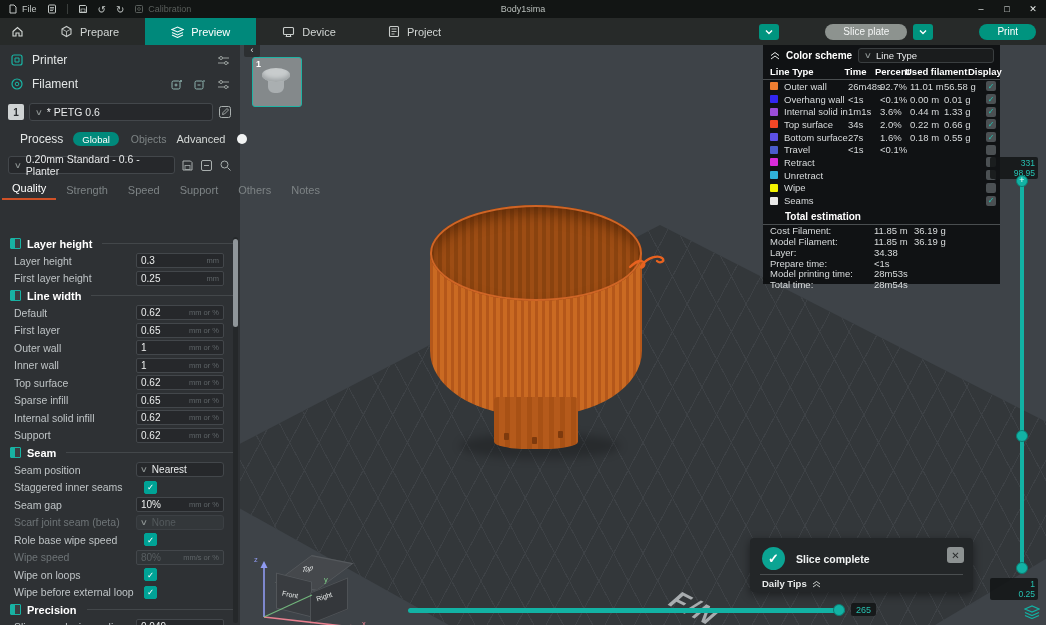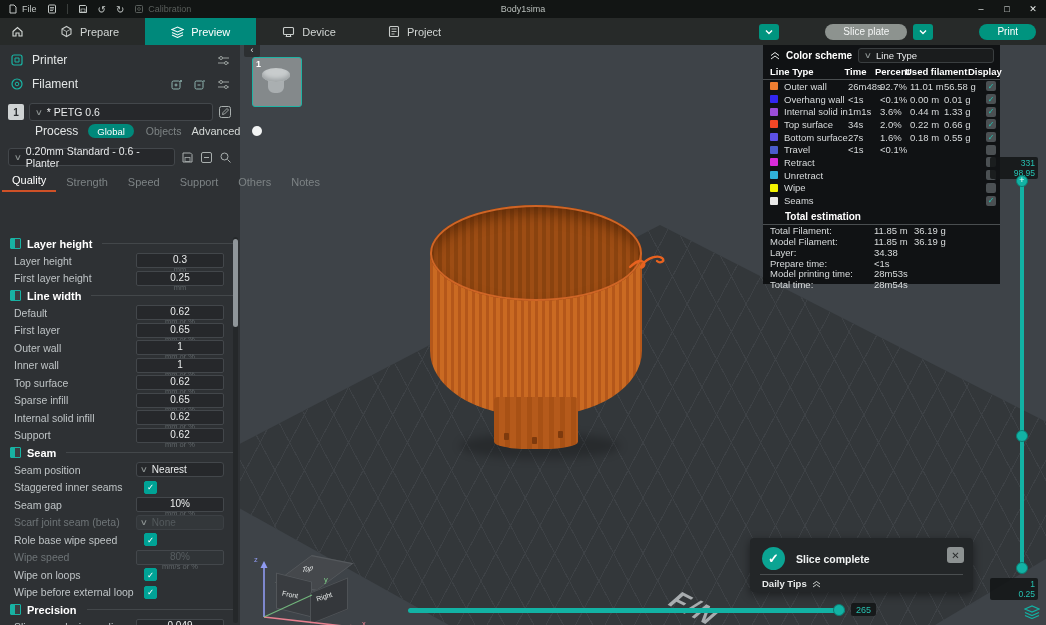--- a/index.html
+++ b/index.html
@@ -41,21 +41,21 @@
   .row-right{margin-left:auto;display:flex;align-items:center;gap:10px;color:#9aa09e;}
   .teal{color:#19b5a5;}
   .fil-select-row{height:20px;margin:6px 8px 0 8px;display:flex;align-items:center;gap:5px;}
   .idx-badge{width:16px;height:16px;background:#cfd3d3;color:#2b2e30;font-size:10px;font-weight:bold;
              display:flex;align-items:center;justify-content:center;border-radius:2px;}
   .selectbox{position:relative;height:16px;background:#26282b;border:1px solid #43474b;border-radius:3px;
              display:flex;align-items:center;gap:5px;padding:0 6px;font-size:10.5px;color:#e8eaeb;}
   .selectbox .chv{color:#8b9190;font-size:8px;transform:scaleX(1.4);}
   .selectbox.dis{background:#33373a;color:#5c6265;border-color:#3c4044;}
   .fil-sel{flex:1;}
-  .proc-row{height:18px;font-size:12px;gap:10px;padding:0 25px;}
+  .proc-row{height:18px;margin-top:8px;font-size:12px;gap:10px;padding:0 10px;}
   .pill-global{background:#00897b;color:#fff;font-size:9.5px;border-radius:8px;padding:1.5px 9px;}
   .objects-lbl{color:#7d8384;font-size:10.5px;margin-left:2px;}
   .adv-lbl{margin-left:auto;font-size:11px;color:#d5d9d7;}
   .toggle{width:24px;height:13px;border-radius:7px;background:#5b6164;position:relative;}
   .toggle::after{content:"";position:absolute;left:1.5px;top:1.5px;width:10px;height:10px;border-radius:50%;background:#f2f4f4;}
   .preset-row{height:18px;margin:8px 8px 0 8px;display:flex;align-items:center;gap:6px;}
   .preset-sel{flex:1;}
   .ic-gray{color:#a9afae;}
   .param-tabs{display:flex;align-items:flex-end;gap:0;height:20px;margin-top:6px;padding:0 2px;}
   .ptab{font-size:11px;color:#7d8385;padding:0 10px 4px 10px;}
@@ -63,21 +63,21 @@
 
   .settings{position:absolute;top:190px;left:0;right:0;bottom:0;overflow:hidden;}
   .sec-head{display:flex;align-items:center;gap:6px;height:17px;padding:0 6px 0 10px;}
   .sec-ic{width:9px;height:9px;border:1px solid #18b2a3;border-radius:1px;background:linear-gradient(90deg,#18b2a3 40%,#3a3e41 40%);}
   .sec-title{font-size:11px;font-weight:bold;color:#fff;white-space:nowrap;}
   .sec-line{flex:1;height:1px;background:#43474a;margin-left:4px;}
   .set-row{display:flex;align-items:center;height:17.5px;padding:0 8px 0 14px;}
   .set-lbl{font-size:10.5px;color:#bfc4c6;flex:1;white-space:nowrap;overflow:hidden;}
   .set-lbl.dim{color:#6e7477;}
   .inputbox{width:78px;height:13px;background:#26282b;border:1px solid #43474b;border-radius:2px;
-            display:flex;align-items:center;padding:0 4px;margin-right:8px;flex-direction:column;}
+            display:flex;align-items:center;padding:0 4px;margin-right:8px;}
   .inputbox .val{font-size:10px;color:#eceeee;flex:1;}
   .inputbox .unit{font-size:7.5px;color:#5f6568;}
   .inputbox.dis{background:#303437;}
   .inputbox.dis .val{color:#585e61;}
   .set-sel{width:78px;height:13px;margin-right:8px;font-size:10px;padding:0 4px;}
   .set-sel.dis .sval{color:#545a5d;}
   .cb{width:11px;height:11px;border-radius:2px;background:#2a2d30;border:1px solid #4a4f53;
       margin-right:75px;display:flex;align-items:center;justify-content:center;}
   .cb.on{background:#00a396;border-color:#00a396;}
   .cb.on::after{content:"✓";color:#fff;font-size:8.5px;}
@@ -727,21 +727,21 @@
           <span class="lg-time"></span>
           <span class="lg-pct"></span>
           <span class="lg-m"></span>
           <span class="lg-g"></span>
           <span class="lcb on"></span>
         </div>
       </div>
     <div class="est-title">Total estimation</div>
     <div id="est-rows">
         <div class="est-row">
-          <span class="est-lbl">Total Filament:</span>
+          <span class="est-lbl">Cost Filament:</span>
           <span class="est-v1">11.85 m</span>
           <span class="est-v2">36.19 g</span>
         </div>
         <div class="est-row">
           <span class="est-lbl">Model Filament:</span>
           <span class="est-v1">11.85 m</span>
           <span class="est-v2">36.19 g</span>
         </div>
         <div class="est-row">
           <span class="est-lbl">Layer:</span>

